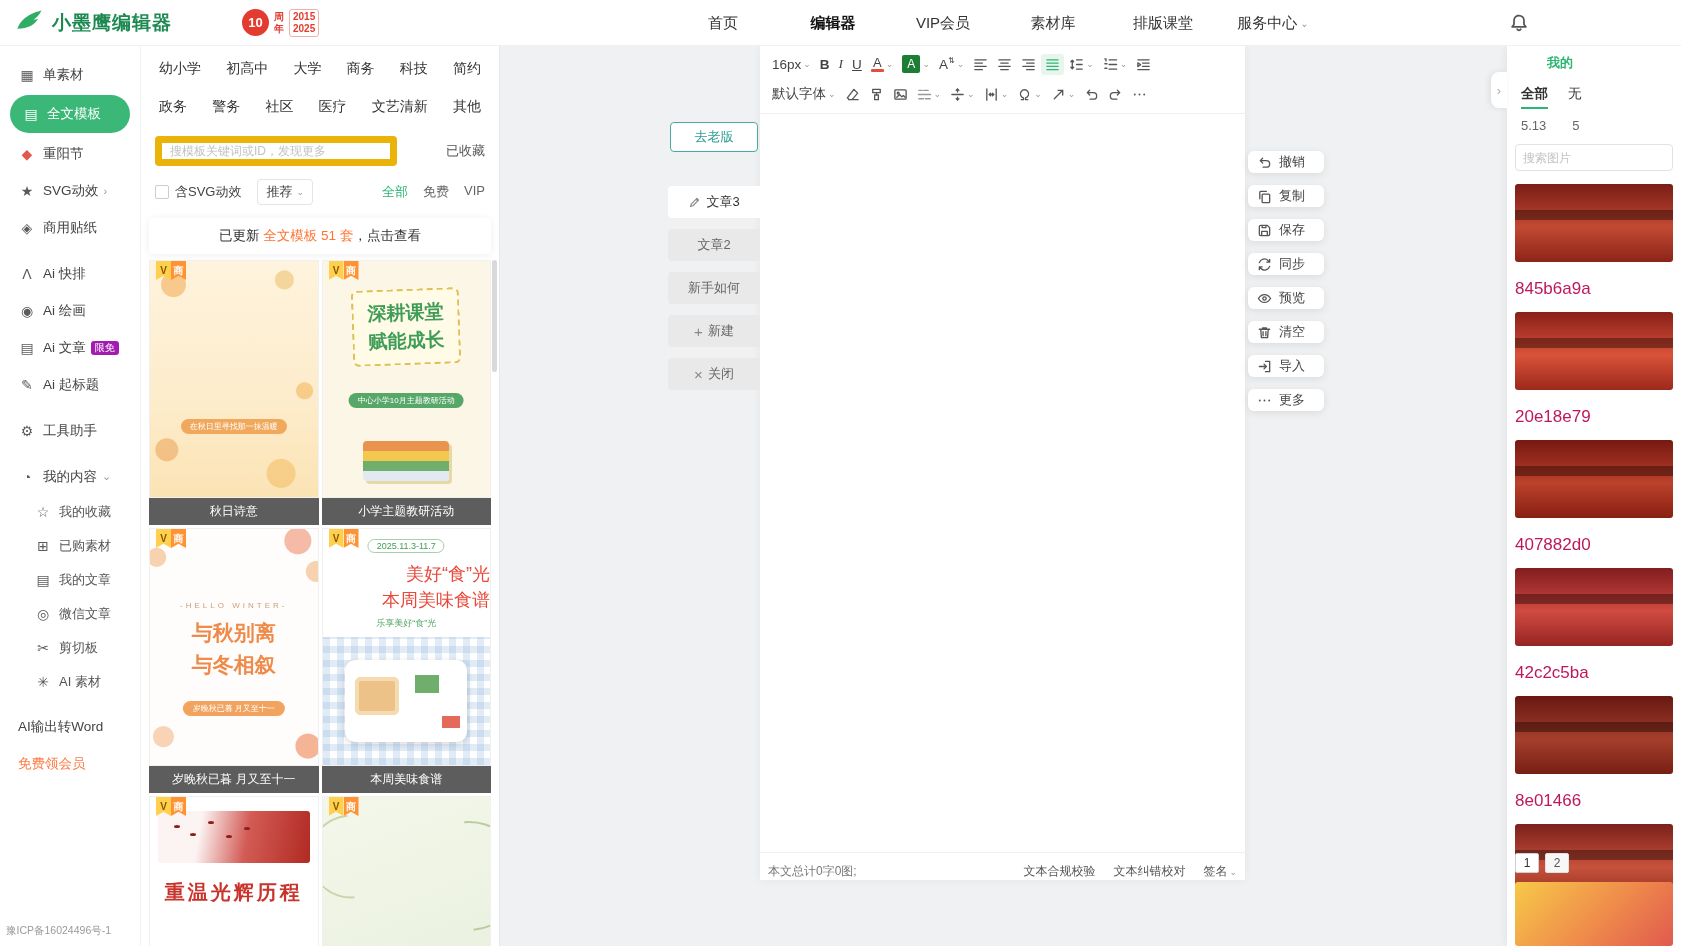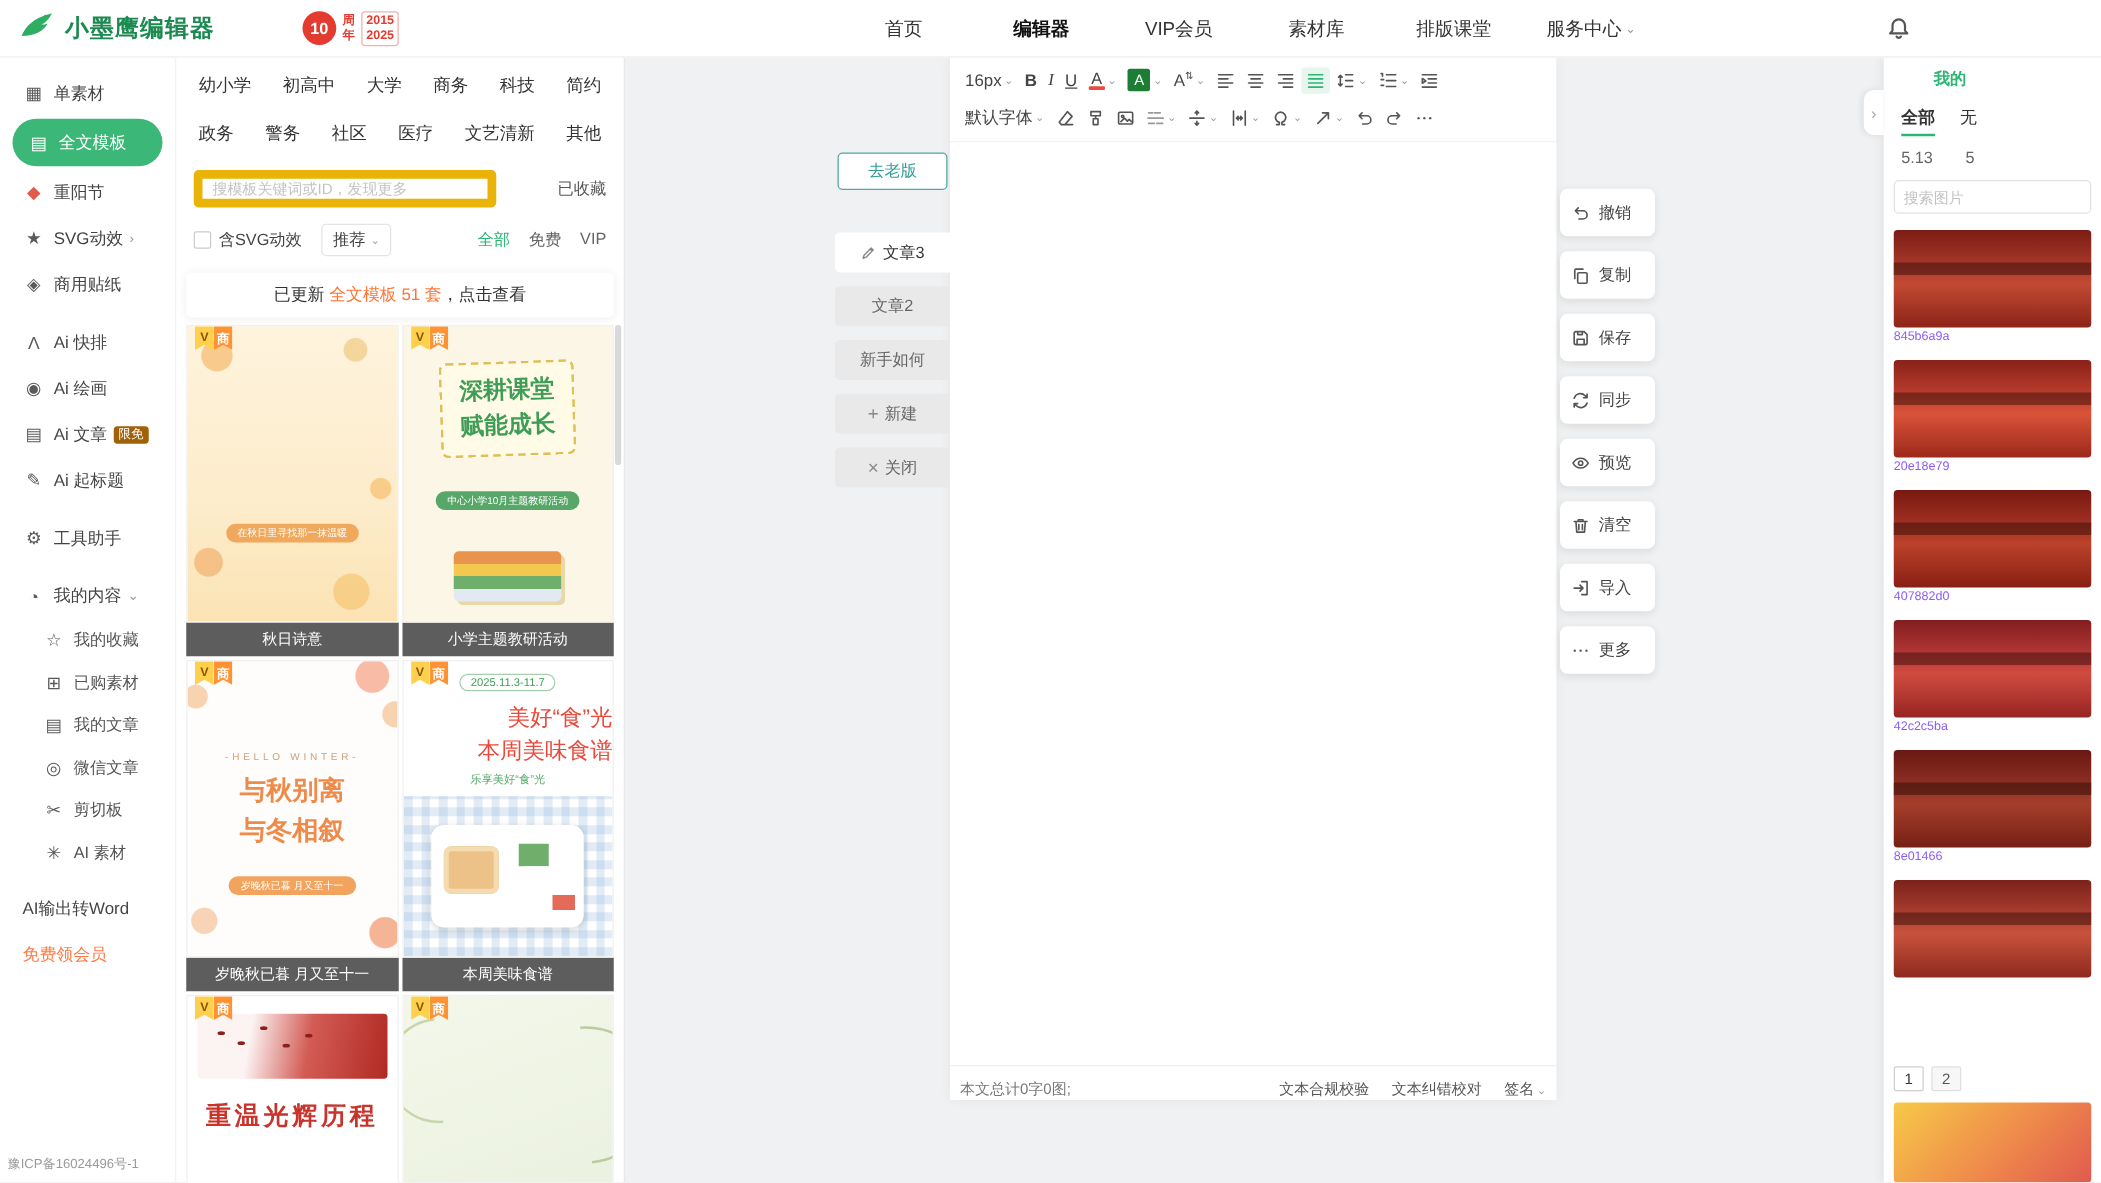--- a/index.html
+++ b/index.html
@@ -22,21 +22,21 @@
 .bell svg{width:20px;height:20px}
 
 
 #sidebar{position:absolute;top:46px;left:0;width:140px;height:900px;background:#fff;z-index:20;padding-top:10px}
 .side-item{height:37px;display:flex;align-items:center;padding-left:18px;font-size:13.5px;color:#444;cursor:pointer;position:relative}
 .side-item .ic{width:18px;margin-right:7px;color:#5a5a5a;font-size:14px;text-align:center;flex:none}
 .side-item.active{margin:2px 10px;background:#3bb878;color:#fff;border-radius:19px;height:38px;padding-left:12px}
 .side-item.active .ic{color:#fff}
 .side-item.child{padding-left:34px;height:34px;font-size:13px;color:#555}
 .side-item .arr{margin-left:5px;color:#999;font-size:11px}
-.badge-red{background:#a16207;color:#fff;font-size:10px;border-radius:3px;padding:1px 4px;margin-left:5px;line-height:12px}
+.badge-red{background:#a21caf;color:#fff;font-size:10px;border-radius:3px;padding:1px 4px;margin-left:5px;line-height:12px}
 .side-item.hl{color:#ff7a45}
 .side-item.gap{margin-top:9px}
 .icp{position:absolute;bottom:8px;left:6px;font-size:10.5px;color:#9a9a9a;white-space:nowrap}
 
 
 #tpl-panel{position:absolute;left:140px;top:46px;width:360px;height:900px;background:#fff;border-left:1px solid #f2f2f2;border-right:1px solid #e7e7e7;z-index:15}
 .cats{padding:14px 18px 0}
 .cat-row{display:flex;justify-content:space-between;margin-bottom:20px;font-size:14px;color:#333}
 .cat{cursor:pointer;white-space:nowrap}
 .search-row{display:flex;align-items:center;padding:0 14px;margin-top:2px}
@@ -122,21 +122,21 @@
 .fc .bar{width:13px;height:3px;border-radius:1px}
 .bgc{width:18px;height:18px;display:flex;align-items:center;justify-content:center;border-radius:2px;font-size:12px;color:#fff}
 .canvas{flex:1;background:#fff;cursor:text}
 .statusbar{height:28px;border-top:1px solid #efefef;display:flex;align-items:flex-end;padding:0 8px;font-size:12px;color:#777;background:#fff}
 .statusbar .right{margin-left:auto;display:flex;gap:18px;align-items:center}
 .statusbar .right span{cursor:pointer;color:#555}
 .statusbar .sig .caret{font-size:9px;color:#999;margin-left:2px}
 
 
 #action-panel{position:absolute;left:1248px;top:151px;display:flex;flex-direction:column;gap:12px;z-index:12}
-.act{width:76px;height:38px;background:#fff;border-radius:6px;box-shadow:0 2px 8px rgba(0,0,0,.09);display:flex;align-items:center;gap:7px;padding:0 9px;font-size:13px;color:#444;cursor:pointer}
+.act{width:76px;height:22px;background:#fff;border-radius:6px;box-shadow:0 2px 8px rgba(0,0,0,.09);display:flex;align-items:center;gap:7px;padding:0 9px;font-size:13px;color:#444;cursor:pointer}
 .act .aic{display:flex;color:#555}
 .act .aic svg{width:15px;height:15px}
 
 
 #right-panel{position:absolute;right:0;top:46px;width:174px;height:900px;background:#fff;box-shadow:-2px 0 8px rgba(0,0,0,.06);z-index:25;overflow:hidden;padding:8px 8px 0 8px}
 .rp-title{color:#2bb673;font-size:13px;margin-left:32px;font-weight:bold;white-space:nowrap;cursor:pointer}
 .rp-tabs{display:flex;gap:20px;margin:13px 0 0 6px;font-size:13.5px;color:#333}
 .rp-tab{cursor:pointer;padding-bottom:4px;white-space:nowrap}
 .rp-tab.active{font-weight:bold;border-bottom:2px solid #2bb673}
 .rp-groups{display:flex;gap:26px;margin:9px 0 0 6px;font-size:13px;color:#666}
@@ -145,21 +145,21 @@
 .rp-search input{border:none;outline:none;font-size:12px;width:100%;background:transparent;color:#333}
 .rp-search input::placeholder{color:#c3c3c3}
 .rp-item{margin-top:13px;cursor:pointer}
 .rp-img{width:158px;height:78px;border-radius:3px;position:relative;background:linear-gradient(180deg,#7a1d15 0%,#a03326 30%,#c24a33 55%,#8c2418 100%)}
 .rp-img::before{content:"";position:absolute;left:0;right:0;top:26px;height:10px;background:rgba(40,8,5,.45)}
 .rp-item:nth-child(2) .rp-img{filter:brightness(1.12)}
 .rp-item:nth-child(3) .rp-img{filter:brightness(.92) saturate(1.1)}
 .rp-item:nth-child(4) .rp-img{filter:brightness(1.05) hue-rotate(-6deg)}
 .rp-item:nth-child(5) .rp-img{filter:brightness(.85)}
 .rp-item:nth-child(6) .rp-img{filter:brightness(1.08) saturate(.9)}
-.rp-id{font-size:10px;color:#8b5cf6;margin-top:2px;white-space:nowrap;overflow:hidden}
+.rp-id{font-size:17px;color:#be185d;margin-top:17px;white-space:nowrap;overflow:hidden}
 .rp-pag{position:absolute;left:8px;top:807px;display:flex;gap:6px;z-index:2}
 .pag{width:24px;height:20px;border:1px solid #e0e0e0;background:#f7f7f7;font-size:12px;display:flex;align-items:center;justify-content:center;color:#555;cursor:pointer;border-radius:2px}
 .pag.active{background:#fff;border-color:#cfcfcf;color:#333}
 .rp-last{position:absolute;left:8px;top:836px;width:158px;height:64px;border-radius:3px;background:linear-gradient(135deg,#f7c948 0%,#ef8b4b 55%,#e05a4e 100%);cursor:pointer}
 .collapse{position:absolute;right:174px;top:72px;width:16px;height:36px;background:#fff;border-radius:8px 0 0 8px;box-shadow:-2px 0 6px rgba(0,0,0,.08);display:flex;align-items:center;justify-content:center;color:#aaa;font-size:13px;z-index:26;cursor:pointer}
 </style>
 </head>
 <body>
 
 <div class="app">

